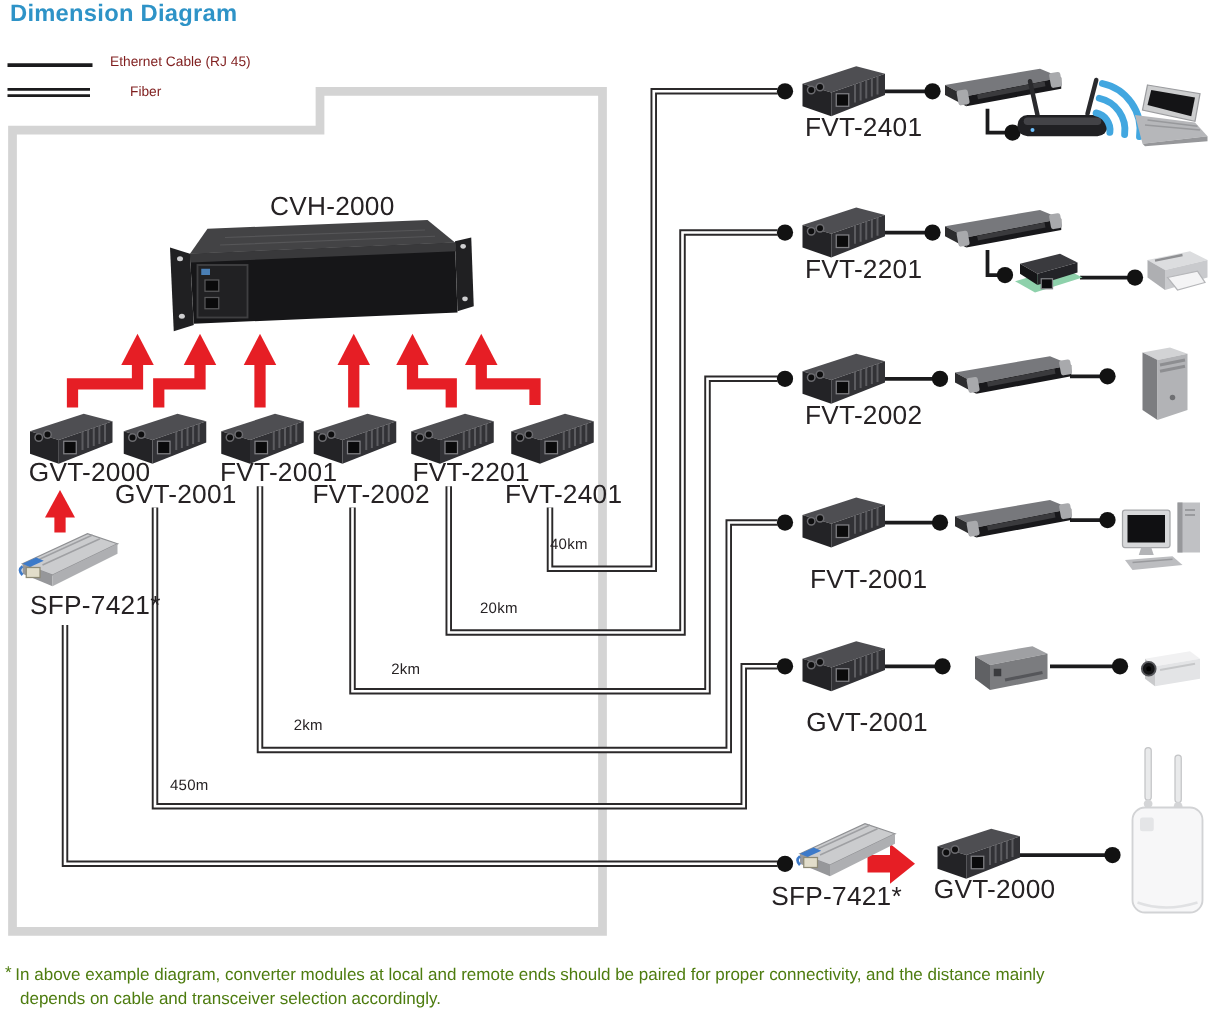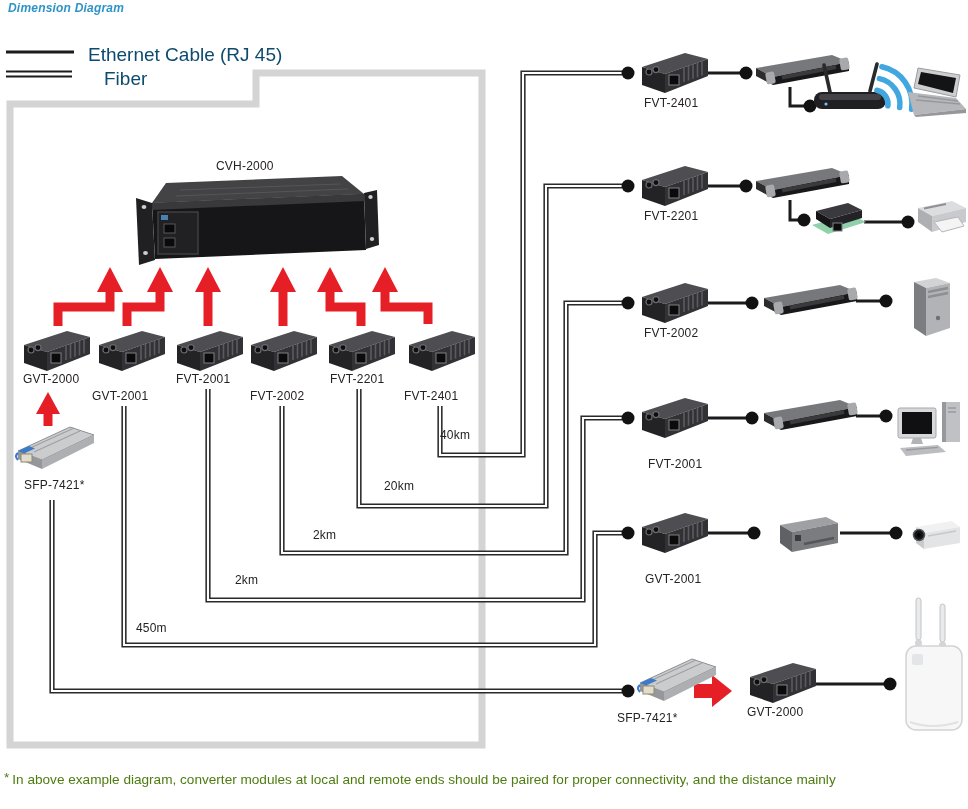--- a/index.html
+++ b/index.html
@@ -2,29 +2,29 @@
 <html><head>
 <meta charset="utf-8">
 <style>
   html,body{margin:0;padding:0;background:#ffffff;}
   #stage{
     position:relative;width:968px;height:809px;background:#ffffff;overflow:hidden;
     font-family:"Liberation Sans", sans-serif;color:#231f20;
   }
   #stage svg{position:absolute;left:0;top:0;}
   .lbl{
-    position:absolute;font-size:12px;line-height:16px;color:#262224;
+    position:absolute;font-size:21px;line-height:16px;color:#262224;
     white-space:nowrap;letter-spacing:.2px;
   }
   .lbl.small{font-size:12px;}
   .title{
-    position:absolute;left:8px;top:1px;font-size:12px;font-weight:bold;
-    color:#2e93c7;letter-spacing:.2px;font-style:italic;
+    position:absolute;left:8px;top:1px;font-size:19px;font-weight:bold;
+    color:#2e93c7;letter-spacing:.2px;
   }
-  .legend-lbl{position:absolute;font-size:19px;color:#0c4a6e;white-space:nowrap;}
+  .legend-lbl{position:absolute;font-size:11px;color:#7f1d1d;white-space:nowrap;}
   .footnote{
     position:absolute;left:4px;top:770px;width:958px;
     font-size:13.6px;line-height:19px;color:#4d7c0f;
   }
   .fn-marker{position:relative;top:-2px;margin-right:3px;}
   .fn-indent{margin-left:12px;}
   
   .fo{stroke:#2b292a;stroke-width:5.2;fill:none;}
   .fi{stroke:#ffffff;stroke-width:2.1;fill:none;}
   .eth{stroke:#1b1b1d;stroke-width:3;fill:none;}
@@ -391,15 +391,16 @@
   <div class="lbl" style="left:644px;top:95px">FVT-2401</div>
   <div class="lbl" style="left:644px;top:208px">FVT-2201</div>
   <div class="lbl" style="left:644px;top:325px">FVT-2002</div>
   <div class="lbl" style="left:648px;top:456px">FVT-2001</div>
   <div class="lbl" style="left:645px;top:571px">GVT-2001</div>
   <div class="lbl" style="left:617px;top:710px">SFP-7421*</div>
   <div class="lbl" style="left:747px;top:704px">GVT-2000</div>
 
   <div class="footnote">
     <span class="fn-marker">*</span><span>In above example diagram, converter modules at local and remote ends should be paired for proper connectivity, and the distance mainly</span><br>
+    <span class="fn-indent">depends on cable and transceiver selection accordingly.</span>
   </div>
 
 </div>
 
 </body></html>

